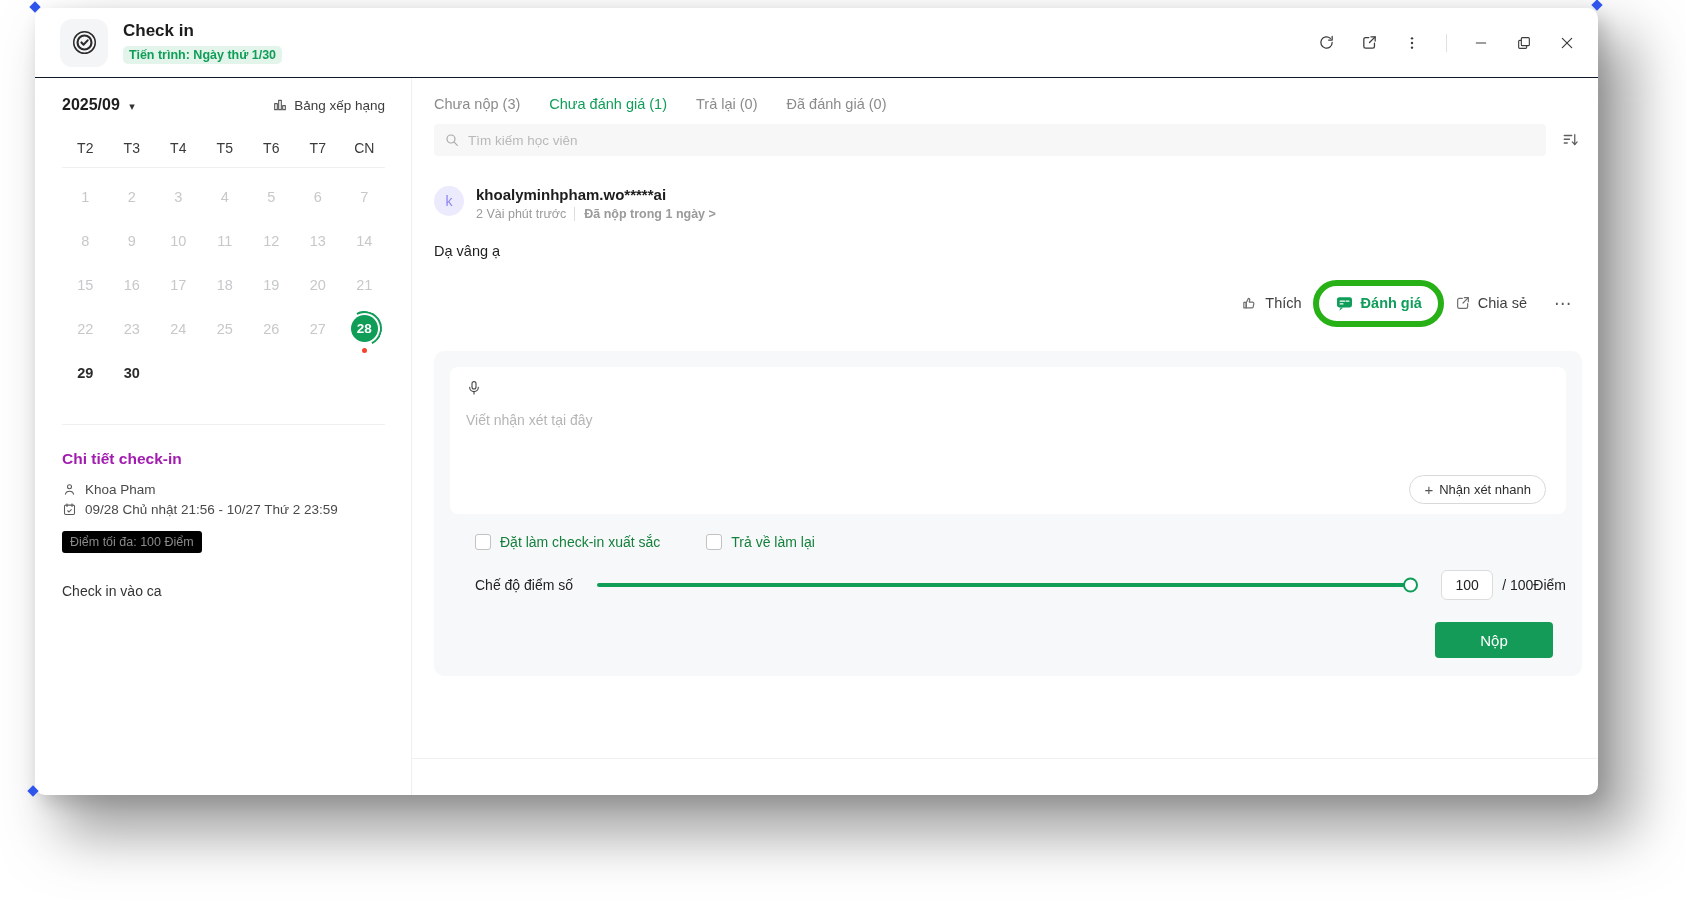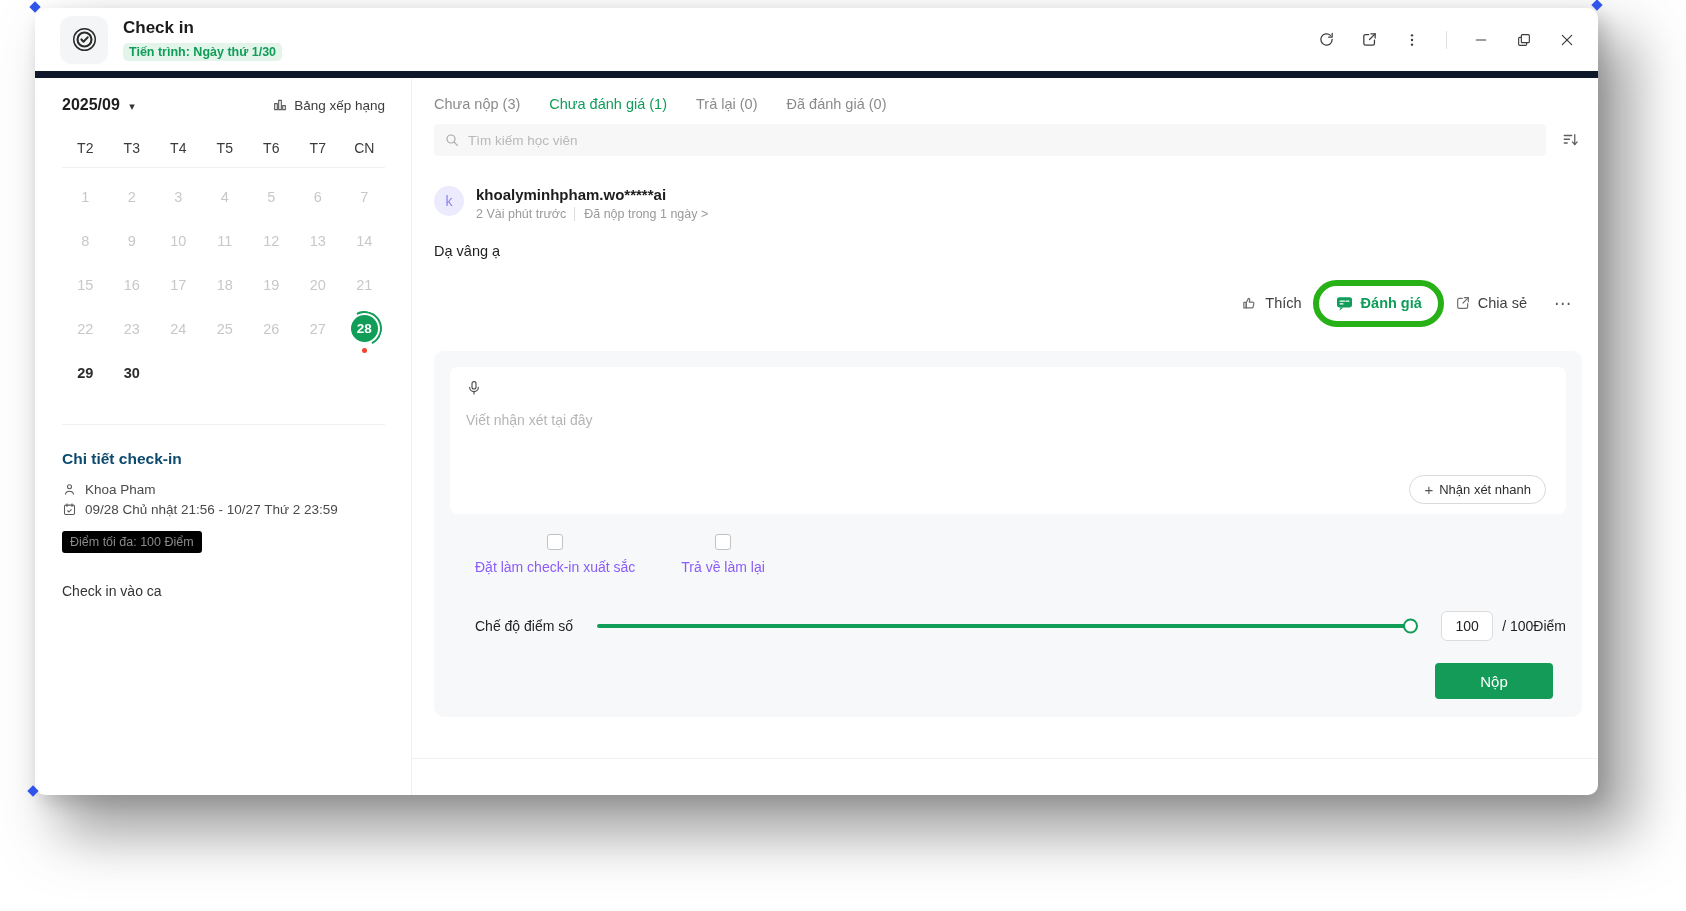--- a/index.html
+++ b/index.html
@@ -9,21 +9,21 @@
 
   
   .window { position:absolute; left:35px; top:8px; width:1563px; height:787px;
     background:#fff; border-radius:10px;
     box-shadow: 30px 34px 55px 6px rgba(85,85,85,.55), 6px 8px 18px rgba(0,0,0,.18);
     display:flex; flex-direction:column; overflow:hidden; }
   .crop-tick { position:absolute; width:8px; height:8px; background:#2f54eb; transform:rotate(45deg); }
 
   
   .hdr { height:70px; flex:0 0 70px; display:flex; align-items:center;
-    padding:0 22px 0 25px; border-bottom:7px solid #0f172a; }
+    padding:0 22px 0 25px; border-bottom:1px solid #0f172a; }
   .app-icon { width:48px; height:48px; border-radius:12px; background:#f4f5f6;
     display:flex; align-items:center; justify-content:center; color:#2b2b2b; }
   .hdr-text { margin-left:15px; }
   .hdr-title { font-size:17px; font-weight:700; color:#1c1c1c; }
   .hdr-badge { display:inline-block; margin-top:5px; font-size:12.5px; font-weight:600;
     color:#0f9d58; background:#e3f4ea; padding:2px 6px; border-radius:5px; }
   .hdr-controls { margin-left:auto; display:flex; align-items:center; gap:25px; color:#3c3c3c; }
   .hc { width:18px; height:18px; display:flex; align-items:center; justify-content:center; cursor:pointer; }
   .hdr-div { width:1px; height:18px; background:#e0e0e0; }
 
@@ -44,21 +44,21 @@
   .d.m { color:#c7c8ca; }
   .d.on { color:#2b2b2b; font-weight:600; }
   .d.sel { position:relative; width:27px; height:27px; margin:0 auto; background:#0f9d58; color:#fff;
     font-weight:700; font-size:13.5px; border-radius:50%; }
   .d.sel::before { content:""; position:absolute; inset:-4px; border-radius:50%;
     border:2px solid transparent; border-top-color:#0f9d58; border-right-color:#0f9d58;
     transform:rotate(18deg); }
   .d.sel::after { content:""; position:absolute; left:50%; bottom:-11px; width:5px; height:5px;
     margin-left:-2.5px; border-radius:50%; background:#f4442e; }
   .side-hr { border:none; border-top:1px solid #f0f0f0; margin-top:38px; }
-  .detail-h { margin-top:25px; font-size:15.5px; font-weight:700; color:#0c4a6e; }
+  .detail-h { margin-top:25px; font-size:15.5px; font-weight:700; color:#a21caf; }
   .detail-row { display:flex; align-items:center; gap:8px; margin-top:14px; font-size:13.5px; color:#4a4a4a; }
   .detail-row + .detail-row { margin-top:5px; }
   .detail-ic { color:#5a5a5a; display:flex; }
   .max-badge { display:inline-block; margin-top:14px; font-size:12.5px; color:#8a8a8a;
     background:#000000; padding:4px 8px; border-radius:3px; }
   .session { margin-top:30px; font-size:14px; color:#333; }
 
   
   .main { flex:1; position:relative; padding:12px 16px 0 22px; min-width:0; }
   .tabs { display:flex; gap:29px; align-items:center; padding-top:6px; }
@@ -71,21 +71,21 @@
     font-family:"Liberation Sans","DejaVu Sans",sans-serif; }
   .search-box input::placeholder { color:#b9b9b9; }
   .sort-ic { margin-left:16px; margin-right:2px; color:#5f5f5f; cursor:pointer; display:flex; }
 
   .stu-row { display:flex; margin-top:30px; }
   .avatar { width:30px; height:30px; border-radius:50%; background:#eceafd; color:#8b85f3;
     font-size:14px; display:flex; align-items:center; justify-content:center; }
   .stu-meta { margin-left:12px; }
   .stu-name { font-size:15px; font-weight:700; color:#1d1d1d; }
   .stu-sub { margin-top:4px; font-size:12.5px; color:#9a9a9a; display:flex; align-items:center; }
-  .stu-status { margin-left:8px; padding-left:9px; border-left:1px solid #dedede; cursor:pointer; }
+  .stu-status { margin-left:8px; padding-left:9px; border-left:1px solid #dedede; cursor:pointer;font-weight:bold; }
   .msg { margin-top:22px; font-size:14.5px; color:#1f1f1f; }
 
   .actions { display:flex; align-items:center; justify-content:flex-end; gap:27px; margin-top:30px;
     padding-right:10px; height:28px; }
   .act { display:flex; align-items:center; gap:7px; font-size:14.5px; color:#3f3f3f; cursor:pointer; }
   .act .aic { color:#6f6f6f; display:flex; }
   .review-wrap { position:relative; padding:0 6px; }
   .review-btn { display:flex; align-items:center; gap:7px; font-size:14.5px; font-weight:700; color:#0f9d58; cursor:pointer; }
   .halo { position:absolute; left:-16px; right:-16px; top:-14px; bottom:-14px;
     border:6px solid #27b116; border-radius:999px; pointer-events:none; }
@@ -93,23 +93,23 @@
 
   .panel { margin-top:34px; background:#f7f8f9; border-radius:10px; padding:16px 16px 18px; }
   .comment-box { position:relative; background:#fff; border-radius:8px; height:147px; padding:13px 16px; }
   .mic { color:#4a4a4a; display:inline-flex; cursor:pointer; }
   .cmt-ph { margin-top:12px; font-size:14px; color:#b5b5b5; }
   .quick-pill { position:absolute; right:20px; bottom:10px; display:flex; align-items:center; gap:6px;
     border:1px solid #d9d9d9; background:#fff; border-radius:15px; padding:5px 14px;
     font-size:13px; color:#2e2e2e; cursor:pointer; }
   .quick-pill .plus { font-size:15px; color:#555; }
   .cb-row { display:flex; align-items:center; gap:46px; margin-top:20px; padding-left:25px; }
-  .cb { display:flex; align-items:center; gap:9px; font-size:14px; color:#8b5cf6; cursor:pointer;flex-direction:column; }
+  .cb { display:flex; align-items:center; gap:9px; font-size:14px; color:#15803d; cursor:pointer; }
   .cb-box { width:16px; height:16px; border:1.5px solid #c2c2c2; border-radius:3px; background:#fff; }
-  .slider-row { display:flex; align-items:center; margin-top:36px; padding-left:25px; }
+  .slider-row { display:flex; align-items:center; margin-top:20px; padding-left:25px; }
   .slider-lbl { font-size:14px; color:#222; white-space:nowrap; }
   .track { position:relative; flex:1; height:4px; border-radius:2px; background:#0f9d58; margin:0 26px 0 24px; }
   .knob { position:absolute; right:-3px; top:50%; width:15px; height:15px; transform:translateY(-50%);
     background:#fff; border:2.5px solid #0f9d58; border-radius:50%; cursor:grab; }
   .score-box { width:52px; height:30px; border:1px solid #dcdcdc; border-radius:6px; background:#fff;
     text-align:center; font-size:14px; color:#222; outline:none;
     font-family:"Liberation Sans","DejaVu Sans",sans-serif; }
   .score-suffix { margin-left:9px; font-size:14px; color:#222; white-space:nowrap; }
   .submit-row { display:flex; justify-content:flex-end; margin-top:22px; padding-right:13px; }
   .submit-btn { width:118px; height:36px; background:#149b58; color:#fff; border:none; border-radius:4px;

